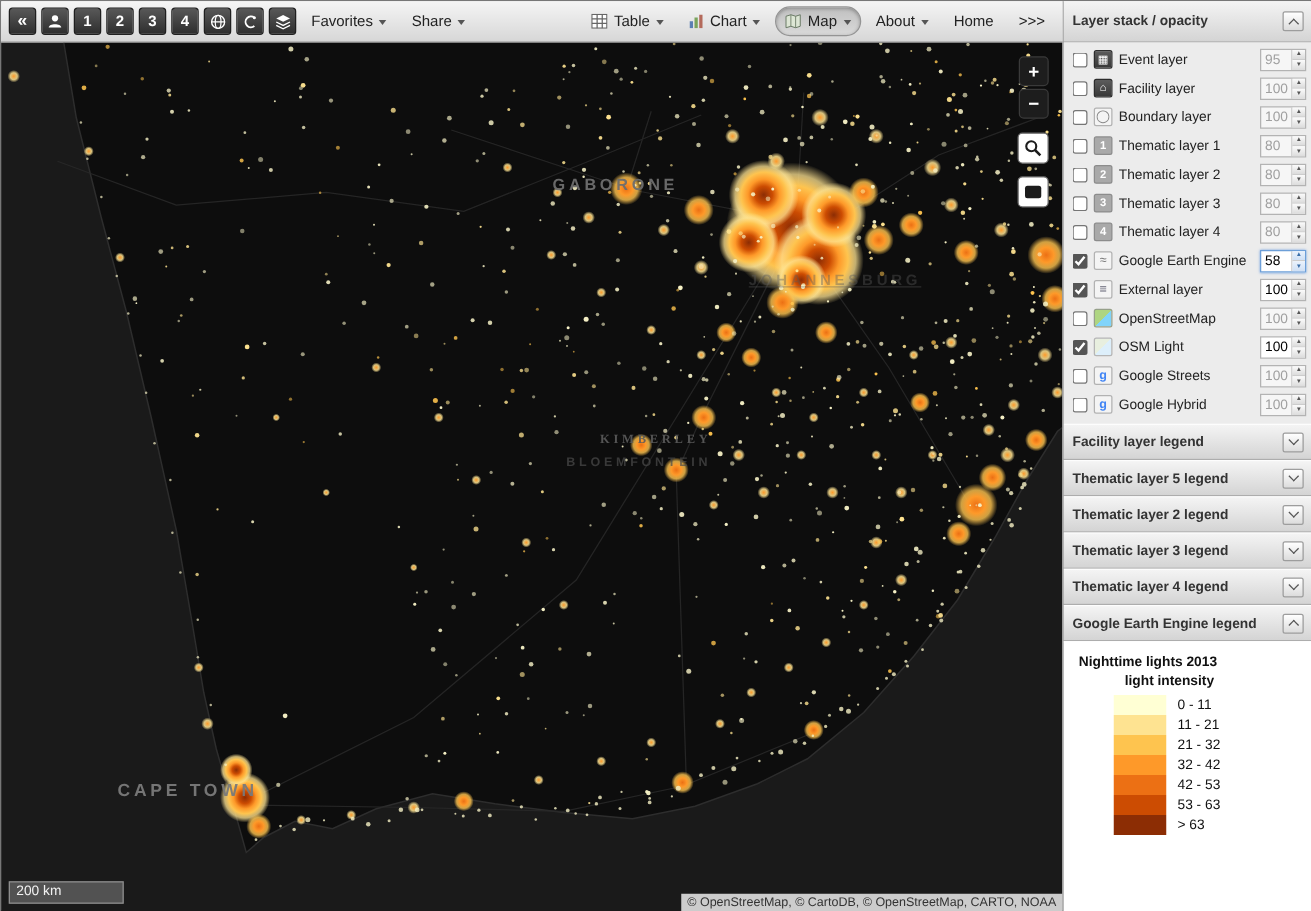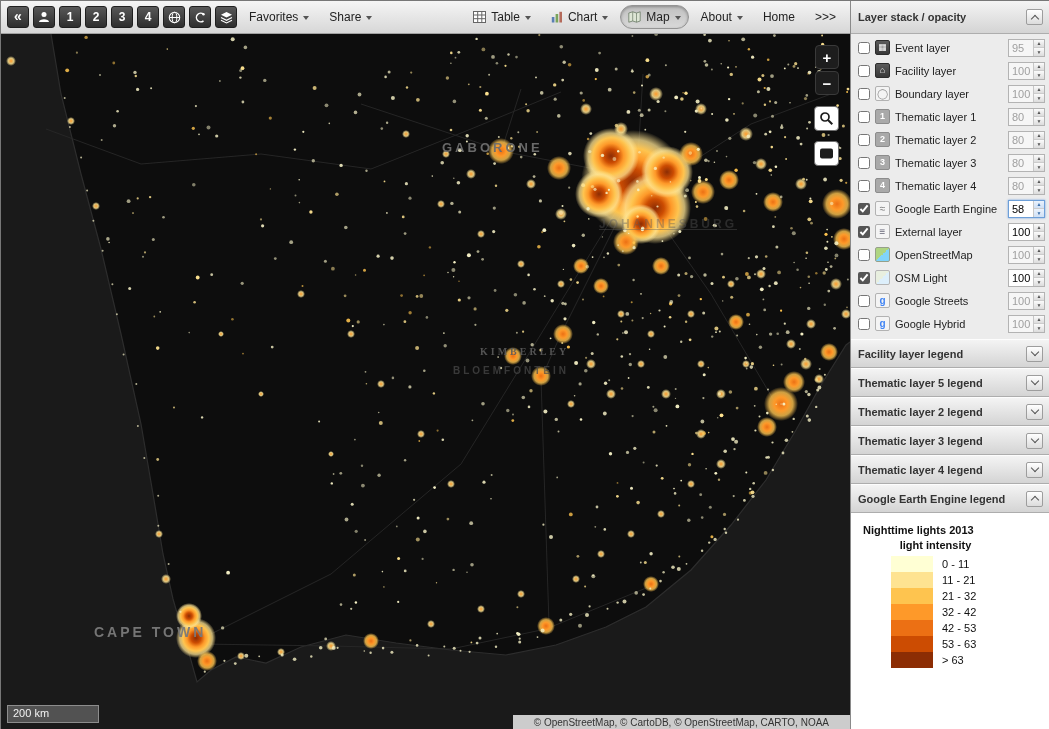--- a/index.html
+++ b/index.html
@@ -14,21 +14,21 @@
 .tb-drop.active{background:linear-gradient(#c0c0c0,#d9d9d9);border:1px solid #949494;border-radius:12px;box-shadow:inset 0 1px 3px rgba(0,0,0,.3)}
 .tb-mini{display:inline-flex}
 
 #map{position:absolute;left:0;top:33px;width:849px;height:696px;background:#191919;overflow:hidden}
 #map-svg{position:absolute;left:0;top:0}
 .mlabel{position:absolute;letter-spacing:3px;font-weight:bold;white-space:nowrap;z-index:2}
 .map-btn{position:absolute;right:11px;display:flex;align-items:center;justify-content:center;cursor:pointer;z-index:3;border-radius:4px}
 .map-btn.dark{width:24px;height:24px;background:#1d1d1d;border:1px solid #3a3a3a;color:#fff;font-size:15px;font-weight:bold}
 .map-btn.light{width:25px;height:25px;background:#fff;border:1px solid #6f6f6f}
 #scalebar{position:absolute;left:6px;bottom:7px;width:92px;height:18px;background:rgba(112,112,112,.65);border:1px solid #8d8d8d;color:#f2f2f2;font-size:11px;padding:1px 5px;z-index:3}
-#attribution{position:absolute;right:0;bottom:0;background:rgba(255,255,255,.78);color:#333;font-size:10px;padding:2px 21px;z-index:3;white-space:nowrap}
+#attribution{position:absolute;right:0;bottom:0;background:rgba(255,255,255,.78);color:#333;font-size:10px;padding:2px 5px;z-index:3;white-space:nowrap}
 
 #panel{position:absolute;left:849px;top:0;width:200px;height:729px;background:#ececec;border-left:1px solid #8a8a8a;display:flex;flex-direction:column}
 .panel-header{display:flex;align-items:center;justify-content:space-between;background:linear-gradient(#f4f4f4,#d4d4d4);border-bottom:1px solid #adadad;border-top:1px solid #fdfdfd;padding:0 7px;flex:none;cursor:pointer}
 .panel-header.first{height:33px;border-top:none}
 .panel-header.acc{height:29px}
 .ph-title{font-size:11px;font-weight:bold;color:#333}
 .chev-box{width:17px;height:16px;border:1px solid #9d9d9d;border-radius:2px;background:linear-gradient(#fff,#dcdcdc);display:flex;align-items:center;justify-content:center;flex:none}
 .chev{width:6px;height:6px;border-right:1.6px solid #555;border-bottom:1.6px solid #555}
 .chev.down{transform:rotate(45deg);margin-top:-3px}
 .chev.up{transform:rotate(-135deg);margin-top:3px}

